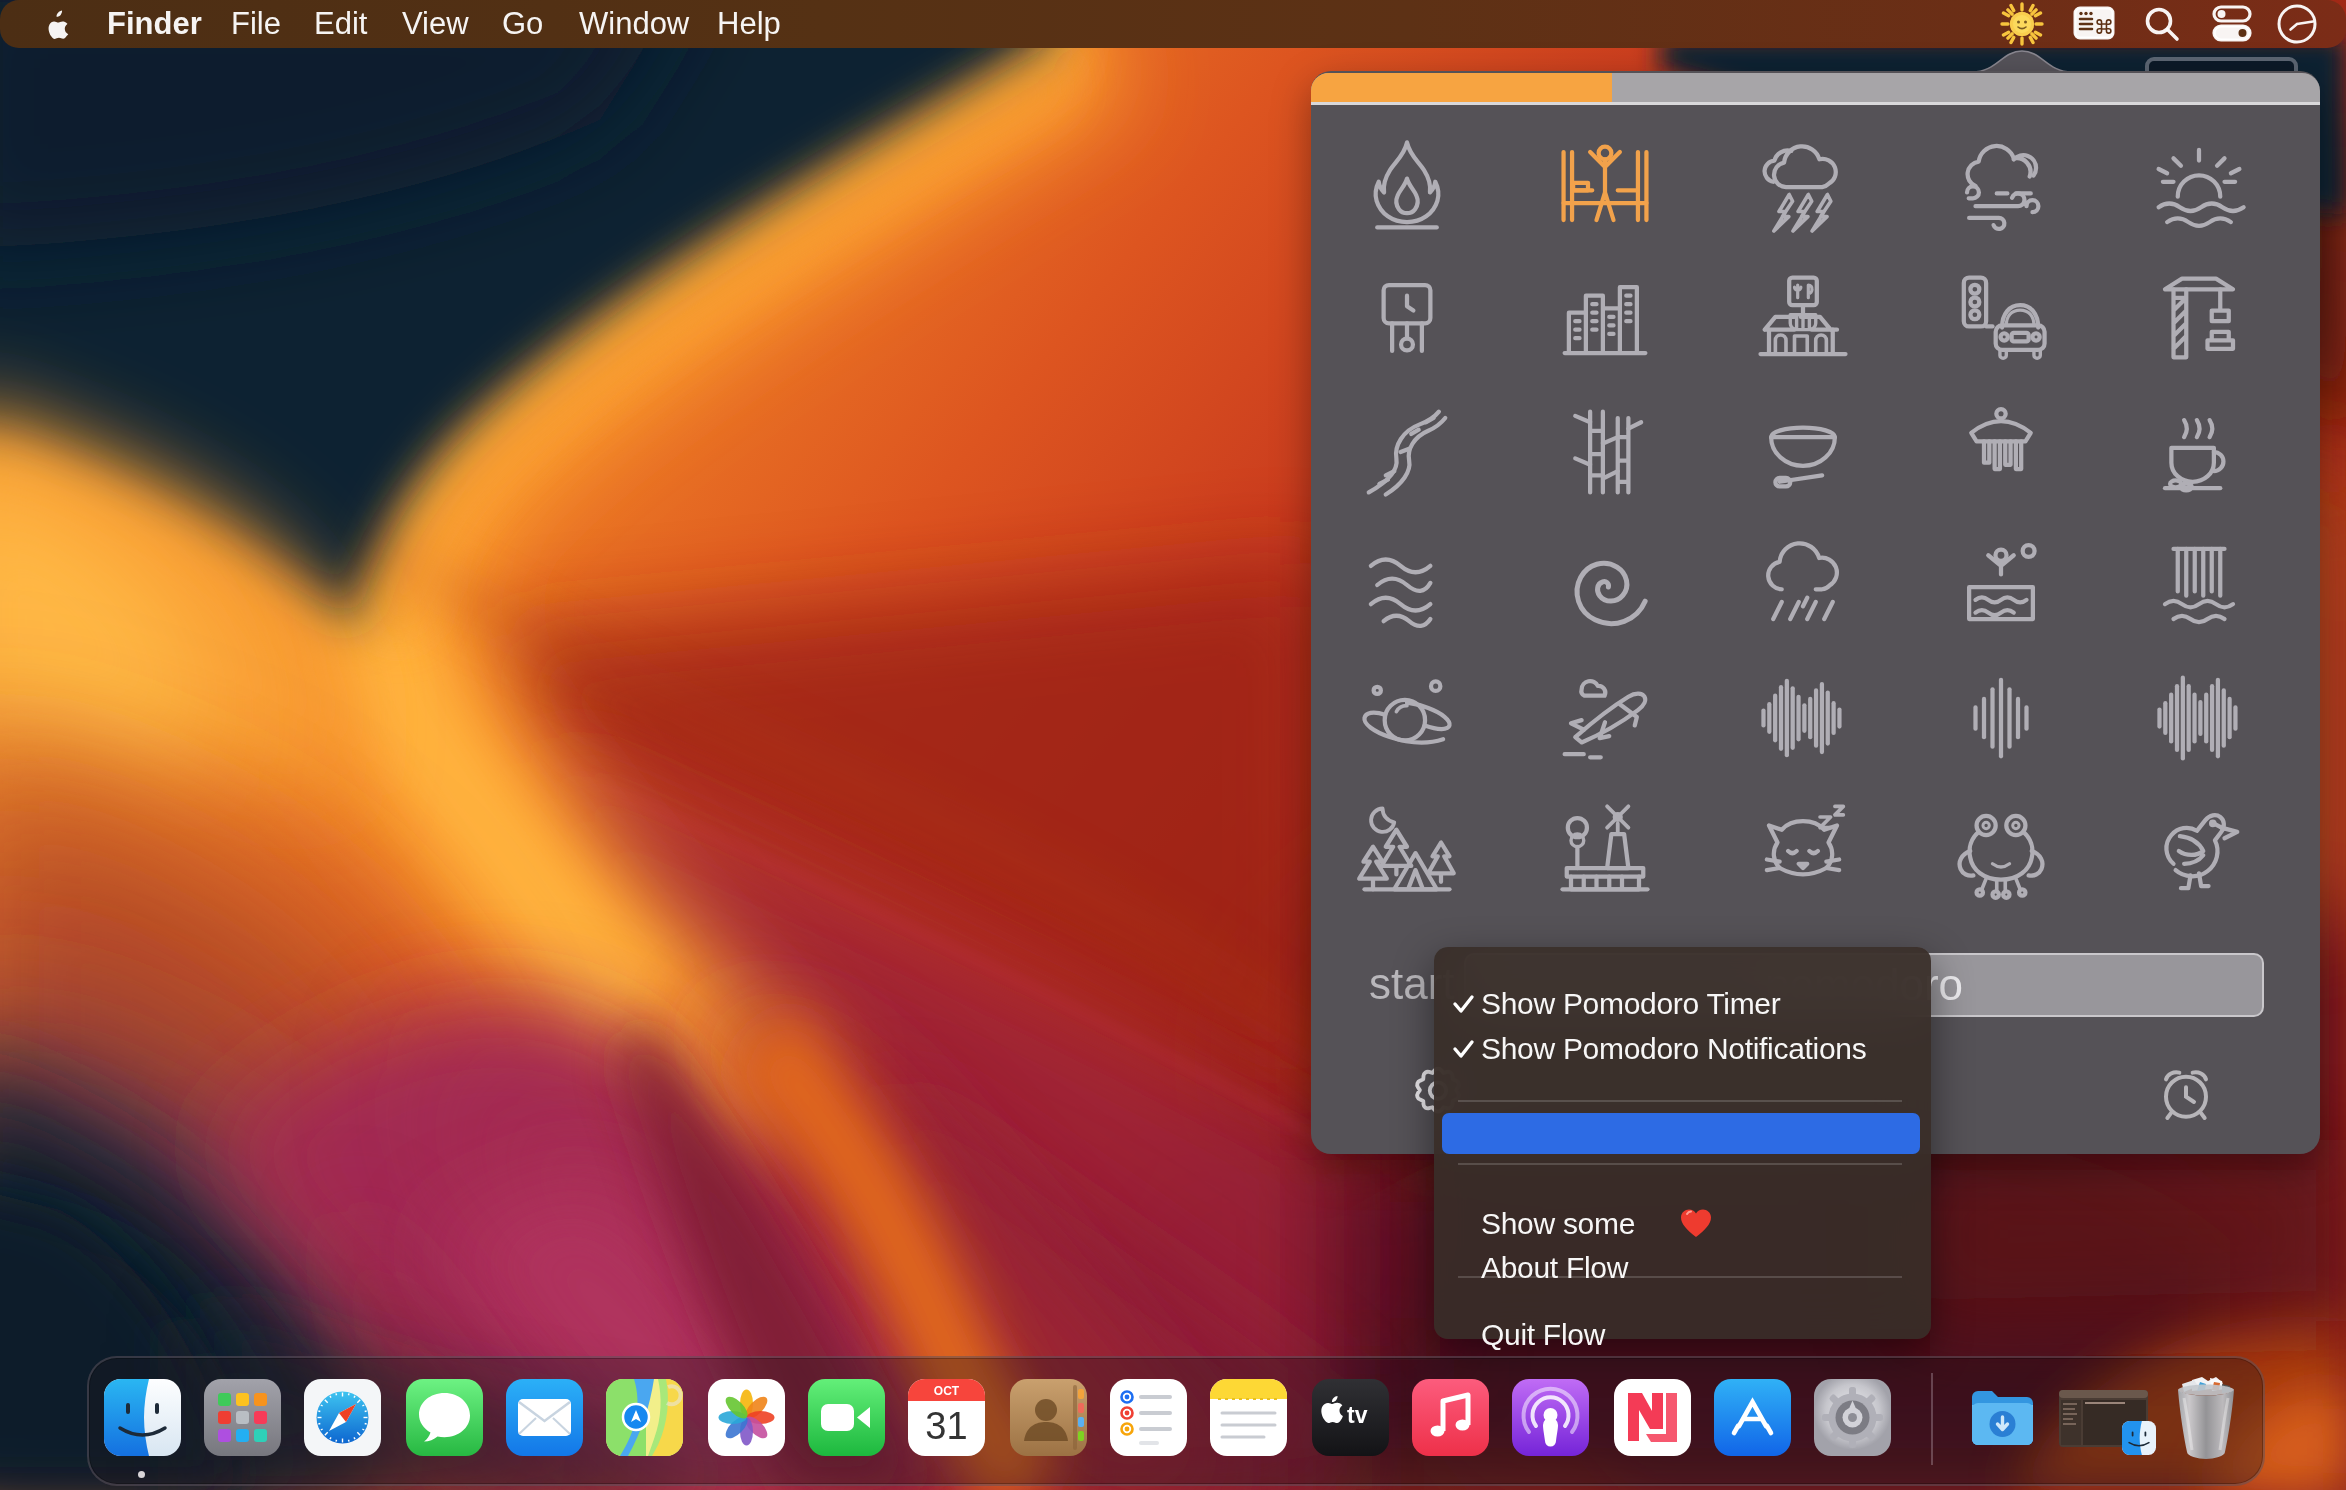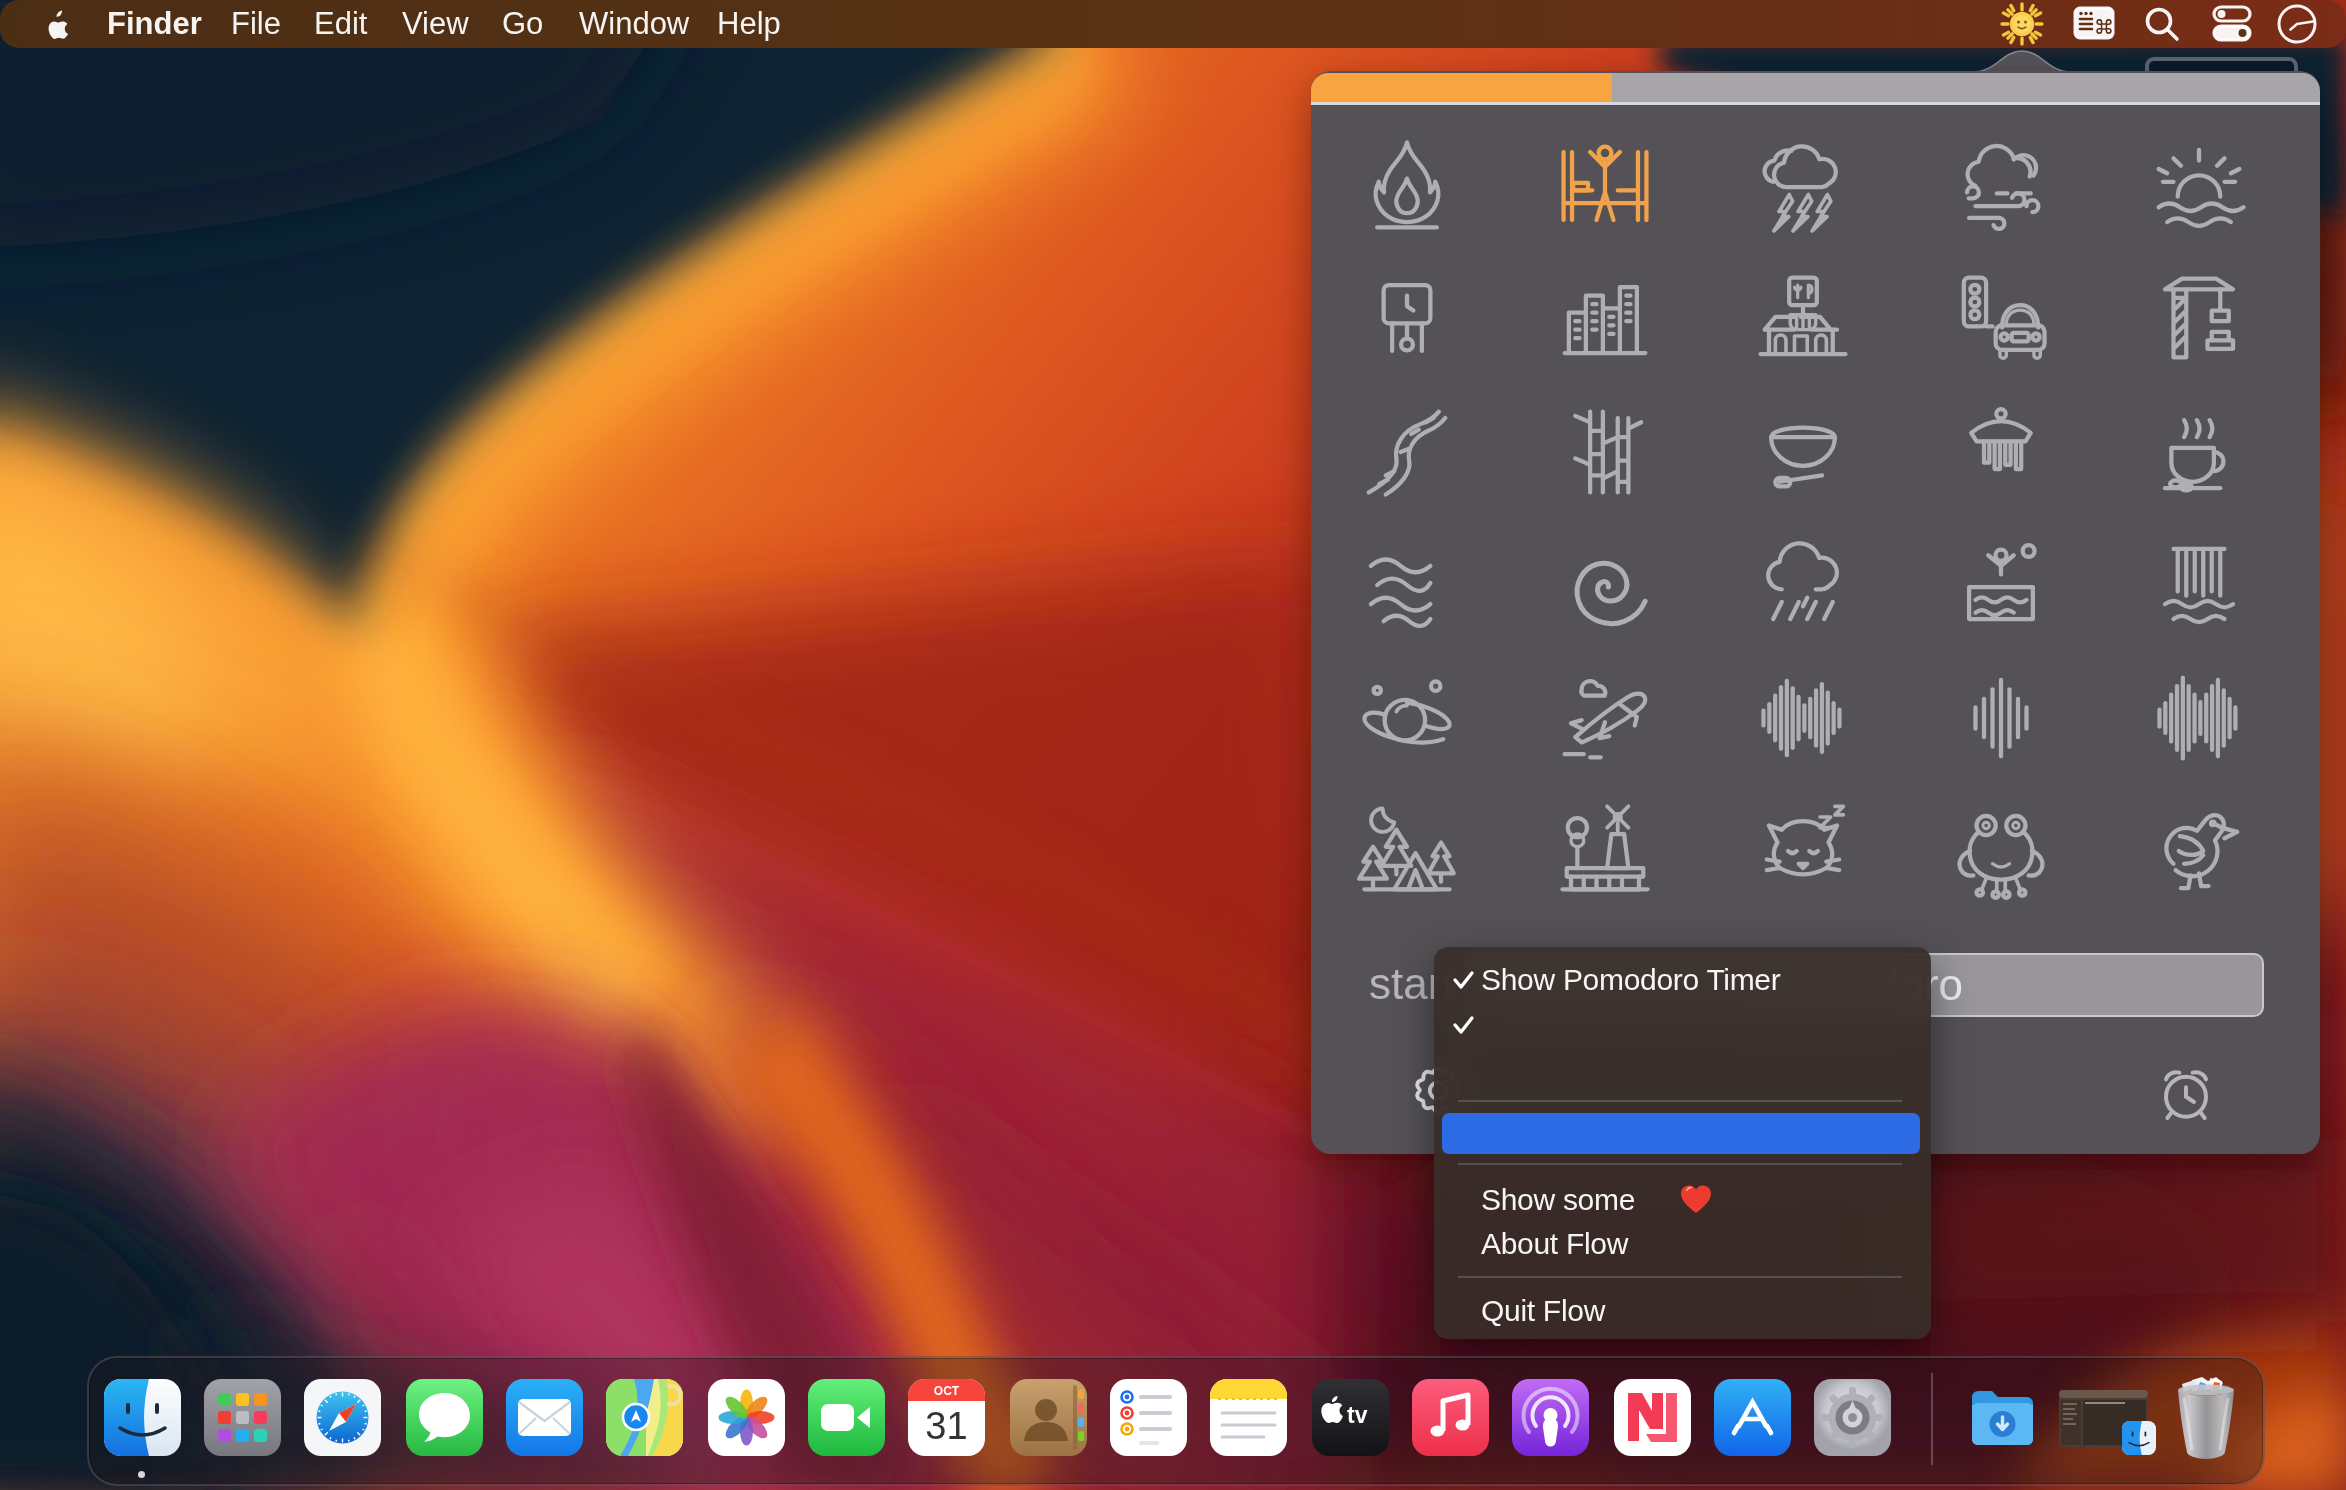--- a/index.html
+++ b/index.html
@@ -13,21 +13,21 @@
 #arrow{position:absolute;left:1972px;top:49px;width:100px;height:23px;}
 #pbar{position:absolute;left:0;top:2px;width:1009px;height:29px;background:#a7a5a8;border-radius:18px 18px 0 0;overflow:hidden;}
 #pbar .fill{position:absolute;left:0;top:0;width:301px;height:29px;background:#f7a441;}
 #pbar-line{position:absolute;left:0;top:31px;width:1009px;height:3px;background:#d9d8da;}
 .gicon{position:absolute;width:102px;height:102px;}
 .gicon svg{width:102px;height:102px;stroke:#b0aeb5;fill:none;stroke-width:2;stroke-linecap:round;stroke-linejoin:round;}
 .gicon.orange svg{stroke:#f2a24b;}
 #pill{position:absolute;left:153px;top:882px;width:796px;height:60px;background:#98969b;border-radius:10px;border:2px solid #c9c7cb;}
 
 #ctx{position:absolute;left:1434px;top:947px;width:497px;height:392px;background:rgba(56,45,40,.93);backdrop-filter:blur(26px);border-radius:14px;box-shadow:0 14px 40px rgba(0,0,0,.45);color:rgba(255,255,255,.96);font-size:30px;letter-spacing:-0.3px;}
-.ci{position:absolute;left:0;width:497px;height:46px;line-height:46px;}
+.ci{position:absolute;left:0;width:497px;height:46px;line-height:46px;margin-top:24px;}
 .ci .tx{position:absolute;left:47px;}
 .ck{position:absolute;left:15px;top:0;}
 .sep{position:absolute;left:24px;width:444px;height:2px;background:rgba(255,255,255,.16);}
 #hl{position:absolute;left:8px;top:166px;width:478px;height:41px;background:#2d6be4;border-radius:7px;}
 
 #dock{position:absolute;left:87px;top:1356px;width:2174px;height:126px;background:rgba(28,22,28,.34);border:2px solid rgba(150,140,150,.28);border-radius:30px;box-shadow:inset 0 0 0 1px rgba(0,0,0,.25);}
 .dk{position:absolute;top:1379px;width:77px;height:77px;border-radius:31px;}
 </style></head>
 <body>
 <div id="stage">
@@ -413,20 +413,21 @@
 <div class="ci" style="top:10px">
         <svg class="ck" width="28" height="46" viewBox="0 0 28 46">
           <path d="M6,23 l6,7 11,-14" fill="none" stroke="#fff" stroke-width="3.4" stroke-linecap="round" stroke-linejoin="round"></path>
         </svg>
         <span class="tx">Show Pomodoro Timer</span>
       </div>
 <div class="ci" style="top:55px">
         <svg class="ck" width="28" height="46" viewBox="0 0 28 46">
           <path d="M6,23 l6,7 11,-14" fill="none" stroke="#fff" stroke-width="3.4" stroke-linecap="round" stroke-linejoin="round"></path>
         </svg>
+        <span class="tx">Show Pomodoro Notifications</span>
       </div>
 <div class="sep" style="top:153px"></div>
 <div id="hl"></div>
 <div class="sep" style="top:216px"></div>
 <div class="ci" style="top:230px">
         <span class="tx">Show some&nbsp;&nbsp;<svg style="position:absolute;left:198px;top:7px" width="34" height="32" viewBox="0 0 34 32">
             <path d="M17,29 C8,22 2,16 2,9.5 C2,4.5 6,1.5 10,1.5 C13,1.5 15.5,3 17,5.5 C18.5,3 21,1.5 24,1.5 C28,1.5 32,4.5 32,9.5 C32,16 26,22 17,29 Z" fill="#ee3b2f"></path>
             <path d="M8,6 a5,5 0 0 1 4,-2.5" stroke="#ff9f94" stroke-width="2" fill="none" stroke-linecap="round"></path>
           </svg></span>
       </div>

